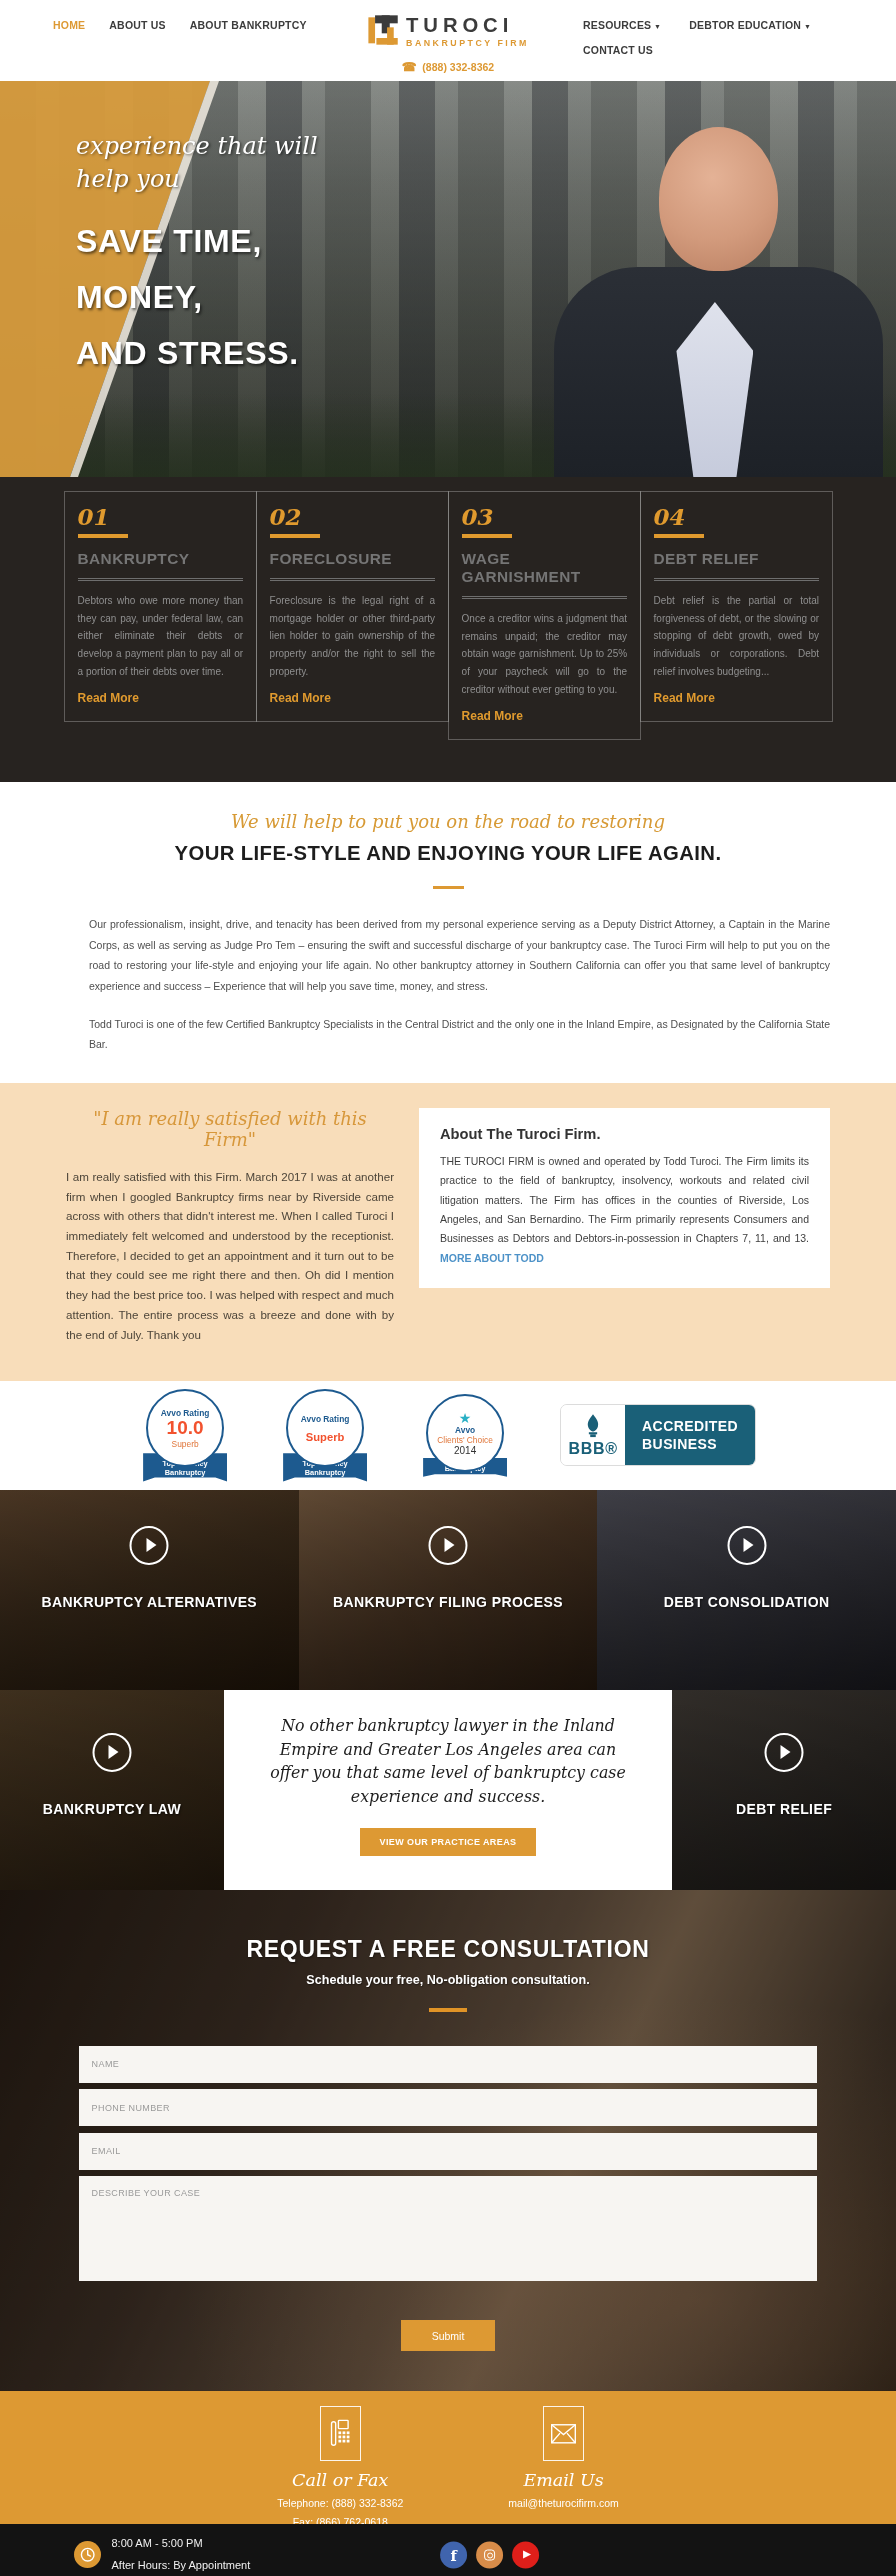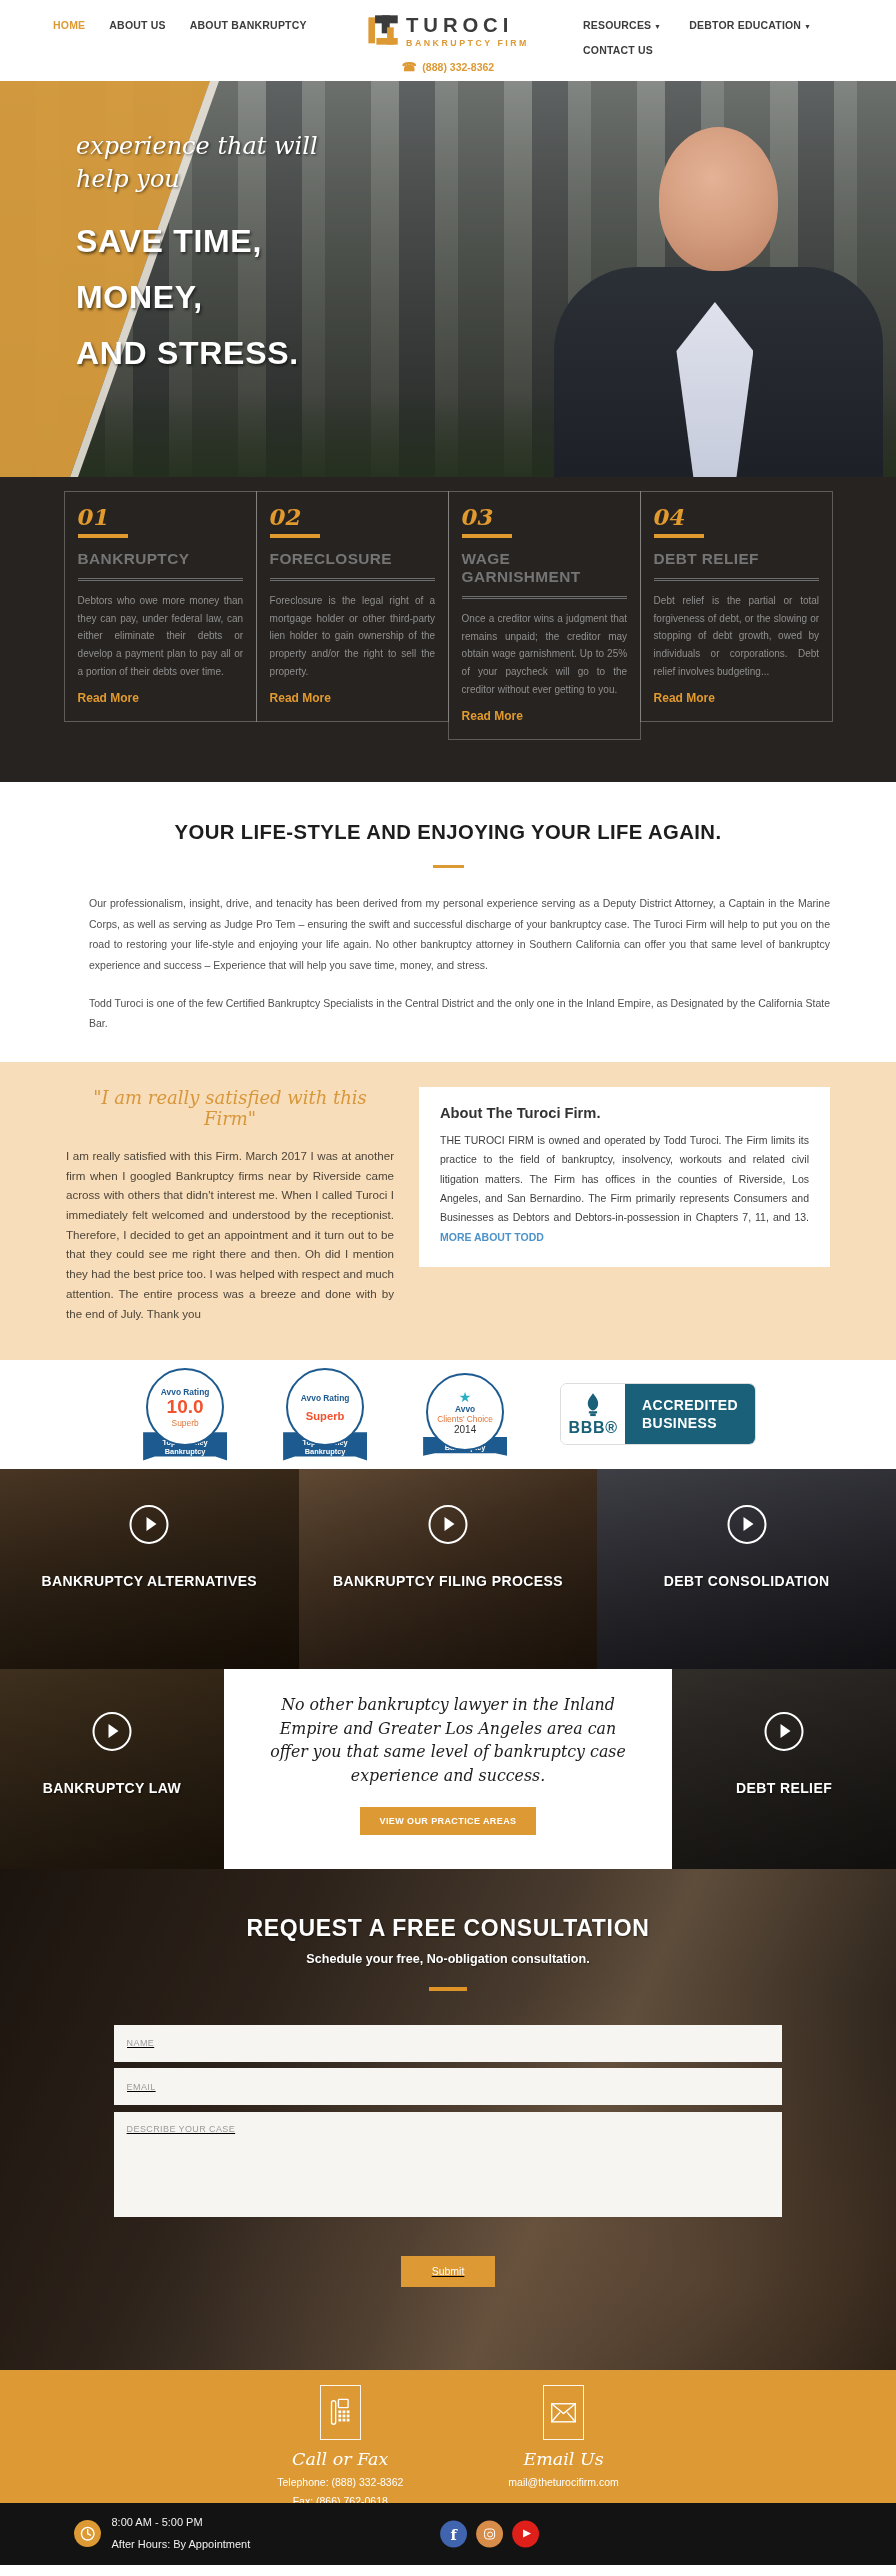--- a/index.html
+++ b/index.html
@@ -124,21 +124,21 @@
   
   .consult { position:relative; height:501px; overflow:hidden;
     background:
       radial-gradient(ellipse at 78% 82%, rgba(196,146,104,.38), transparent 52%),
       linear-gradient(115deg,#241a12 0%,#3e3026 28%,#6a5644 52%,#8b7258 62%,#43362a 85%,#20180f 100%); }
   .consult::before { content:''; position:absolute; inset:0; background:rgba(12,8,6,.35); }
   .consult-inner { position:relative; z-index:2; padding-top:46px; }
   .consult-title { text-align:center; color:#fff; font-size:23px; font-weight:bold; letter-spacing:0.7px; text-shadow:0.7px 1.4px 2.1px rgba(0,0,0,.5); }
   .consult-sub { text-align:center; color:#fff; font-size:12.6px; font-weight:bold; margin-top:10.5px; text-shadow:0.7px 0.7px 1.4px rgba(0,0,0,.5); }
   .consult-div { width:38px; height:3.5px; background:#e09326; margin:21px auto 0; }
-  .consult-form { width:668px; margin:34px auto 0;text-decoration:underline; }
+  .consult-form { width:738px; margin:34px auto 0; }
   .consult-form input, .consult-form textarea { display:block; width:100%; background:#f7f5f2; border:none; outline:none;
     font-family:"Liberation Sans", sans-serif; font-size:9px; color:#555; letter-spacing:0.4px; padding:0 12.6px; margin-bottom:6.3px; }
   .consult-form input { height:37px; }
   .consult-form textarea { height:105px; padding-top:12px; resize:none; }
   .consult-form ::placeholder { color:#9a9a9a; opacity:1; }
   .submit-btn { display:block; margin:39px auto 0; background:#dd9933; color:#fff; border:none; font-size:10.5px;
     padding:9.8px 31px; cursor:pointer; font-family:"Liberation Sans", sans-serif; }
 
   
   .foot-orange { height:133px; background:#dd9933; display:flex; justify-content:center; gap:105px; padding-top:15.4px; color:#fff; }
@@ -257,20 +257,21 @@
       <div class="svc-bar"></div>
       <div class="svc-title">DEBT RELIEF</div>
       <div class="svc-sep"></div>
       <div class="svc-text">Debt relief is the partial or total forgiveness of debt, or the slowing or stopping of debt growth, owed by individuals or corporations. Debt relief involves budgeting...</div>
       <a class="svc-link">Read More</a>
     </div>
   </div>
 </div>
 
 <div class="restore">
+  <div class="restore-script">We will help to put you on the road to restoring</div>
   <div class="restore-main">YOUR LIFE-STYLE AND ENJOYING YOUR LIFE AGAIN.</div>
   <div class="restore-div"></div>
   <p>Our professionalism, insight, drive, and tenacity has been derived from my personal experience serving as a Deputy District Attorney, a Captain in the Marine Corps, as well as serving as Judge Pro Tem – ensuring the swift and successful discharge of your bankruptcy case. The Turoci Firm will help to put you on the road to restoring your life-style and enjoying your life again. No other bankruptcy attorney in Southern California can offer you that same level of bankruptcy experience and success – Experience that will help you save time, money, and stress.</p>
   <p>Todd Turoci is one of the few Certified Bankruptcy Specialists in the Central District and the only one in the Inland Empire, as Designated by the California State Bar.</p>
 </div>
 
 <div class="beige">
   <div class="testi">
     <div class="testi-title">"I am really satisfied with this Firm"</div>
     <div class="testi-body">I am really satisfied with this Firm. March 2017 I was at another firm when I googled Bankruptcy firms near by Riverside came across with others that didn't interest me. When I called Turoci I immediately felt welcomed and understood by the receptionist. Therefore, I decided to get an appointment and it turn out to be that they could see me right there and then. Oh did I mention they had the best price too. I was helped with respect and much attention. The entire process was a breeze and done with by the end of July. Thank you</div>
@@ -366,20 +367,21 @@
   </div>
 </div>
 
 <div class="consult">
   <div class="consult-inner">
     <div class="consult-title">REQUEST A FREE CONSULTATION</div>
     <div class="consult-sub">Schedule your free, No-obligation consultation.</div>
     <div class="consult-div"></div>
     <form class="consult-form">
       <input type="text" placeholder="NAME" style="">
+      <input type="text" placeholder="PHONE NUMBER" style="">
       <input type="text" placeholder="EMAIL" style="">
       <textarea placeholder="DESCRIBE YOUR CASE" style=""></textarea>
       <button class="submit-btn">Submit</button>
     </form>
   </div>
 </div>
 
 <div class="foot-orange">
   <div class="fo-col">
     <div class="fo-iconbox">

